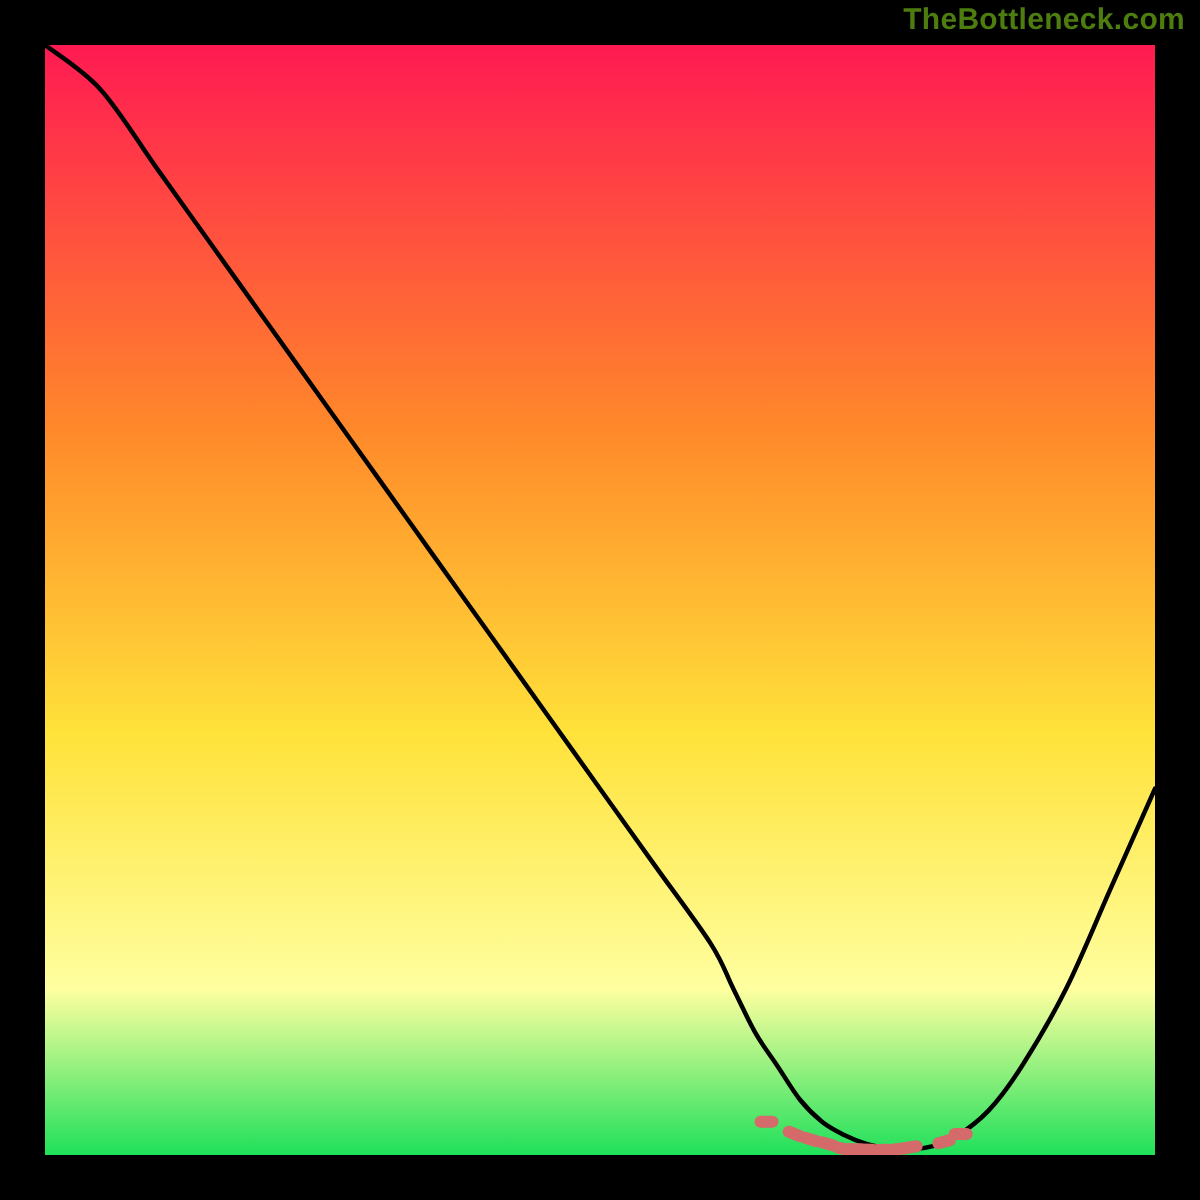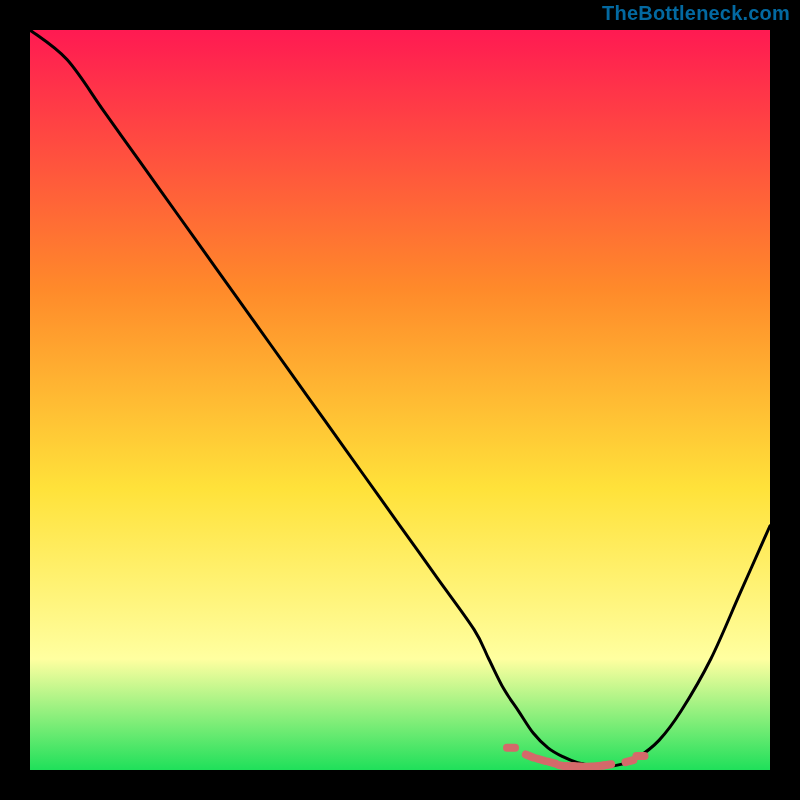--- a/index.html
+++ b/index.html
@@ -14,21 +14,21 @@
   .stage {
     position: relative;
     width: 800px;
     height: 800px;
     background: #000;
   }
   .watermark {
     position: absolute;
     top: 2px;
     right: 10px;
-    color: #0369a1;
+    color: #4d7c0f;
     font-size: 20px;
     font-weight: 600;
     letter-spacing: 0.2px;
     z-index: 50;
     user-select: none;
   }
   .plot {
     position: absolute;
     left: 30px;
     top: 30px;

